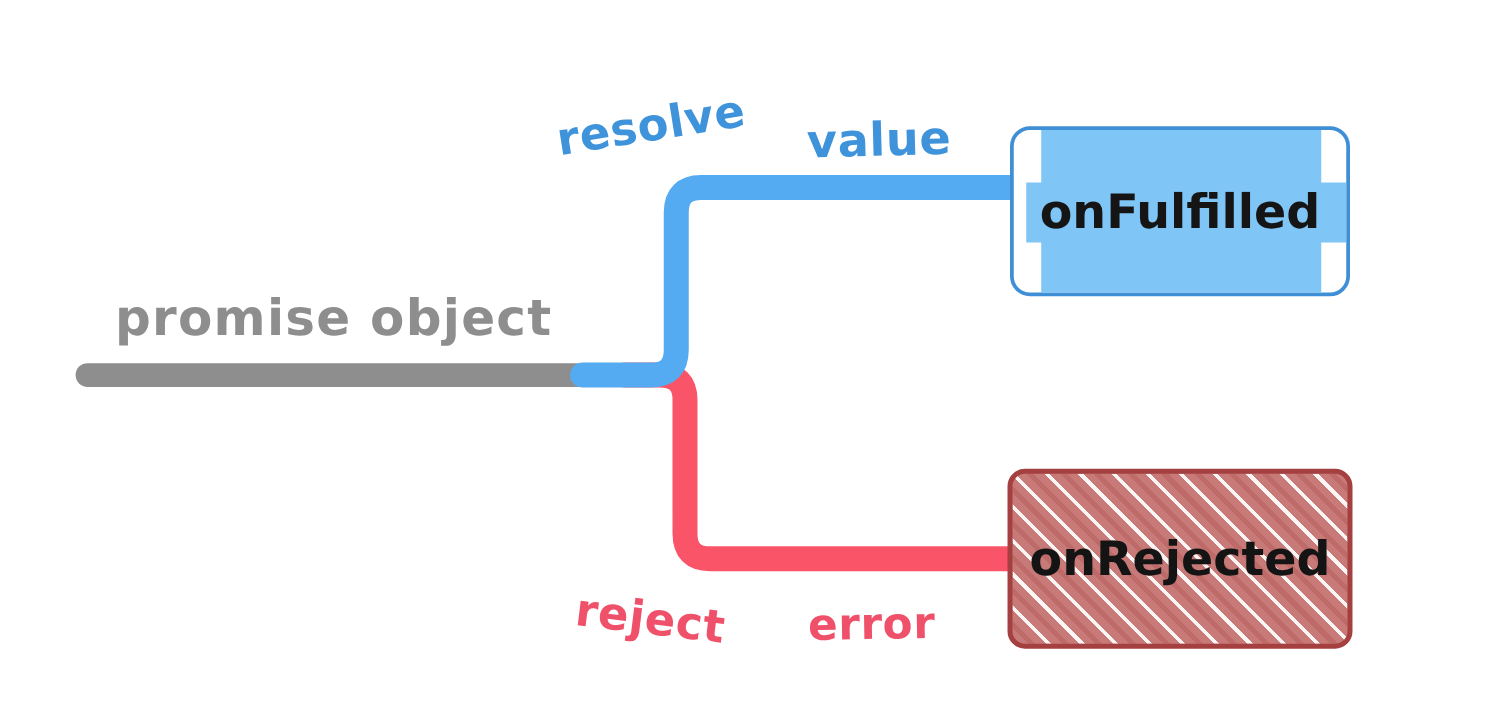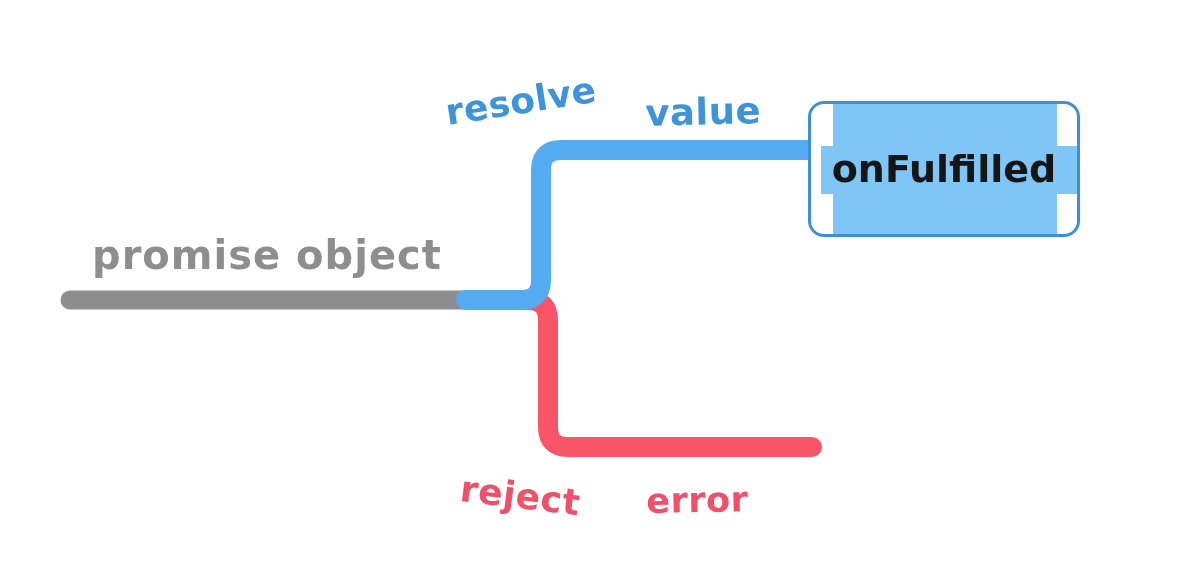--- a/index.html
+++ b/index.html
@@ -199,14 +199,17 @@
   <div class="label" id="label-reject">reject</div>
 
   <div class="label" id="label-error">error</div>
 
   <div id="node-on-fulfilled">
     <div class="hl-vert"></div>
     <div class="hl-horz"></div>
     <div class="node-label">onFulfilled</div>
   </div>
 
+  <div id="node-on-rejected">
+    <div class="node-label">onRejected</div>
+  </div>
 
 </div>
 
 </body></html>

